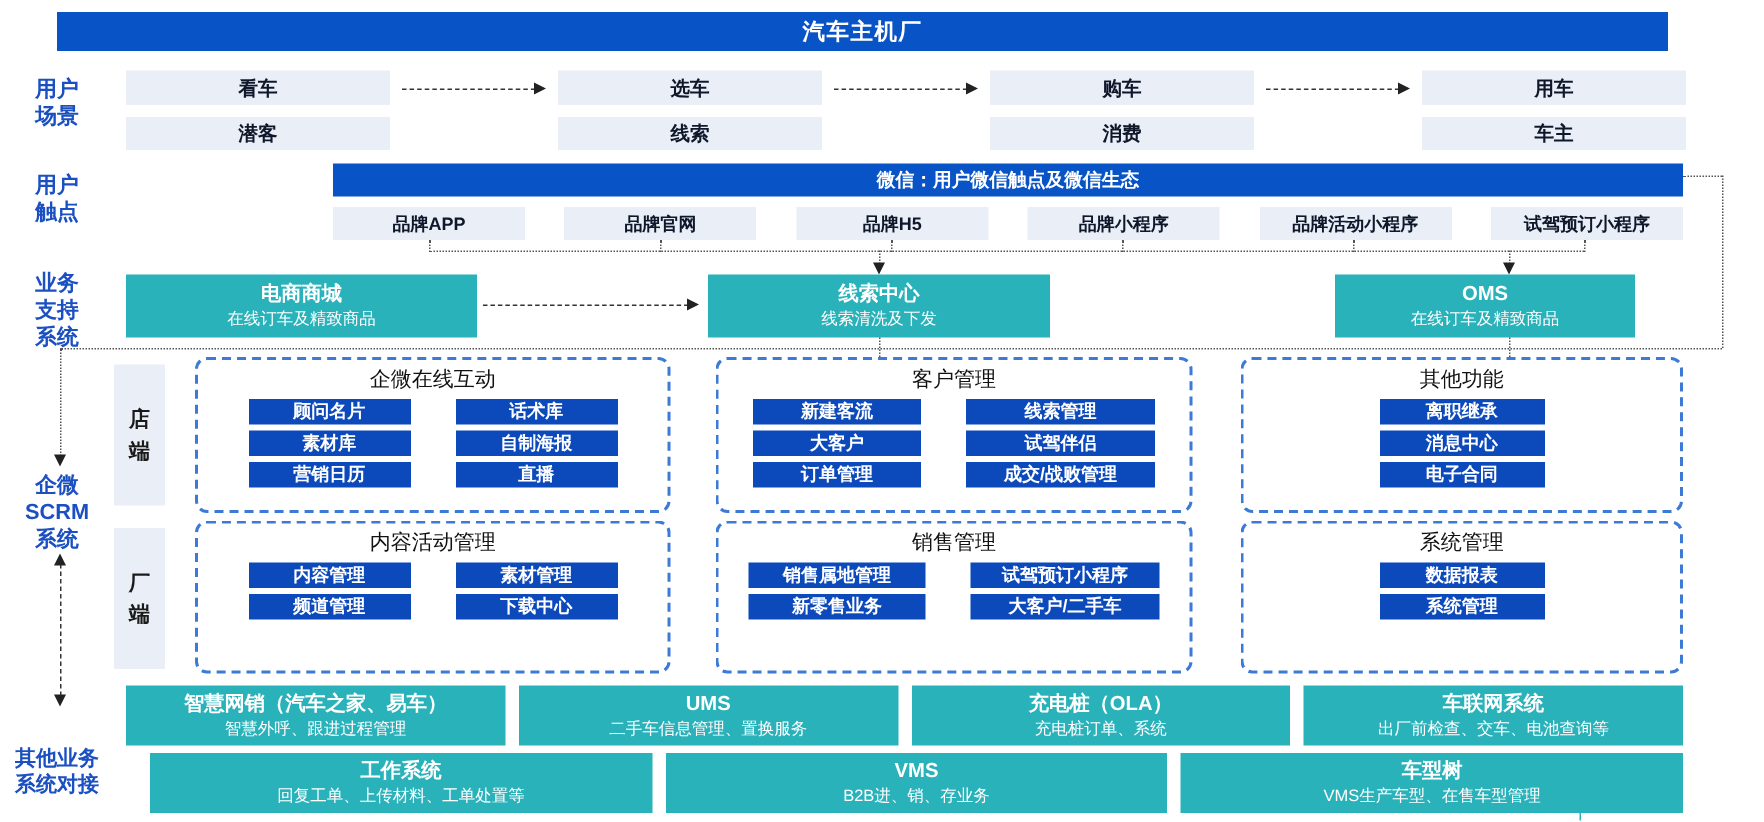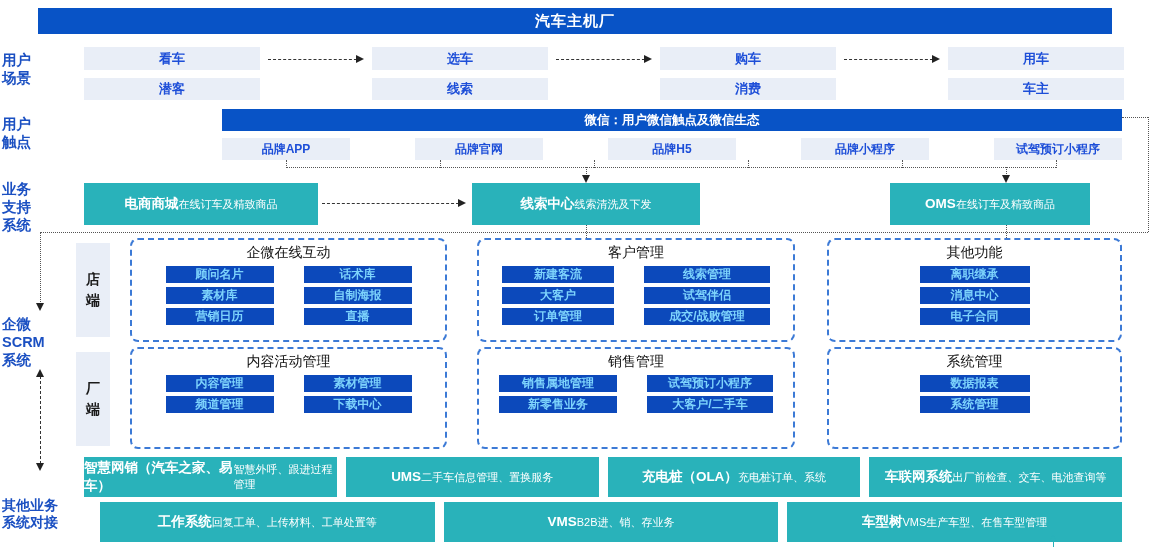--- a/index.html
+++ b/index.html
@@ -6,26 +6,26 @@
   html,body { background:#fff; }
   body { font-family:"Liberation Sans","DejaVu Sans",sans-serif; }
   #canvas { position:relative; width:1176px; height:548px; background:#fff; overflow:hidden; }
 
   
   .header-bar { position:absolute; left:38px; top:8px; width:1074px; height:26px;
     background:#0853c6; color:#fff; font-weight:bold; font-size:15px;
     display:flex; align-items:center; justify-content:center; letter-spacing:1px; }
 
   
-  .rail-label { position:absolute; left:2px; width:72px; text-align:left;
+  .rail-label { position:absolute; left:2px; width:72px; text-align:center;
     color:#1b50c2; font-weight:bold; font-size:14.5px; line-height:1.24; }
   .rail-label div { white-space:nowrap; }
 
   
-  .lite { background:#e9eef7; color:#1d4ed8; font-weight:bold; font-size:13px;
+  .lite { background:#e9eef7; color:#0f172a; font-weight:bold; font-size:13px;
     display:flex; align-items:center; justify-content:center; }
 
   
   .jrow { position:absolute; left:84px; width:1040px; height:23px; display:flex; }
   .jrow .stage { width:176px; }
   .jrow .gap { flex:1; position:relative; }
   .dash-arrow { position:absolute; left:8px; right:10px; top:50%; height:0;
     border-top:1.6px dashed #333; }
   .dash-arrow::after { content:""; position:absolute; right:-2px; top:-4.6px;
     border-left:8px solid #222; border-top:4px solid transparent; border-bottom:4px solid transparent; }
@@ -39,37 +39,37 @@
   .channels .lite { width:128px; font-size:12px; }
 
   
   .dotline { position:absolute; border:0; }
   .dot-h { border-top:1.6px dotted #555; height:0; }
   .dot-v { border-left:1.6px dotted #555; width:0; }
   .arr-down::after { content:""; position:absolute; left:-5.2px; bottom:-7px;
     border-top:8px solid #222; border-left:4.5px solid transparent; border-right:4.5px solid transparent; }
 
   
-  .teal { background:#29b2ba; color:#fff; display:flex; 
+  .teal { background:#29b2ba; color:#fff; display:flex; flex-direction:column;
     align-items:center; justify-content:center; line-height:1.35; }
   .teal .t { font-weight:bold; font-size:13.5px; }
   .teal .s { font-size:11px; }
   .support-box { position:absolute; top:183px; height:42px; }
 
   
   .side-tab { position:absolute; left:76px; width:34px; background:#e9eef7;
     display:flex; flex-direction:column; align-items:center; justify-content:center;
     font-weight:bold; font-size:14px; color:#1a1a1a; line-height:1.5; }
   .group { position:absolute; border:2px dashed #3c7ad6; border-radius:8px;
     padding-top:4px; background:#fff; }
   .group .gtitle { text-align:center; font-weight:normal; font-size:14px; color:#111; margin-bottom:4px; }
   .btn-grid { display:grid; justify-content:center; column-gap:30px; row-gap:4px; }
   .cols2 { grid-template-columns:108px 108px; }
   .cols1 { grid-template-columns:110px; }
-  .btn { height:17px; background:#0c49bb; color:#7dd3fc; font-weight:bold; font-size:12px;
+  .btn { height:17px; background:#0c49bb; color:#ffffff; font-weight:bold; font-size:12px;
     display:flex; align-items:center; justify-content:center; white-space:nowrap; }
 
   
   .ext-row { position:absolute; left:84px; width:1038px; height:40px; display:flex; gap:9px; }
   .ext-row .teal { flex:1; }
 
   
   .dbl { position:absolute; left:40px; top:376px; height:88px; width:0; border-left:1.6px dashed #333; }
   .dbl::before { content:""; position:absolute; left:-5.2px; top:-7px;
     border-bottom:8px solid #222; border-left:4.5px solid transparent; border-right:4.5px solid transparent; }
@@ -135,20 +135,21 @@
     <div class="gap"></div>
     <div class="lite stage">车主</div>
   </div>
 
   <div class="wechat-bar">微信：用户微信触点及微信生态</div>
   <div class="channels">
     <div class="lite">品牌APP</div>
     <div class="lite">品牌官网</div>
     <div class="lite">品牌H5</div>
     <div class="lite">品牌小程序</div>
+    <div class="lite">品牌活动小程序</div>
     <div class="lite">试驾预订小程序</div>
   </div>
 
   <div class="dotline dot-v" style="left:286px; top:160px; height:8px;"></div>
   <div class="dotline dot-v" style="left:440px; top:160px; height:8px;"></div>
   <div class="dotline dot-v" style="left:594px; top:160px; height:8px;"></div>
   <div class="dotline dot-v" style="left:748px; top:160px; height:8px;"></div>
   <div class="dotline dot-v" style="left:902px; top:160px; height:8px;"></div>
   <div class="dotline dot-v" style="left:1056px; top:160px; height:8px;"></div>
 

